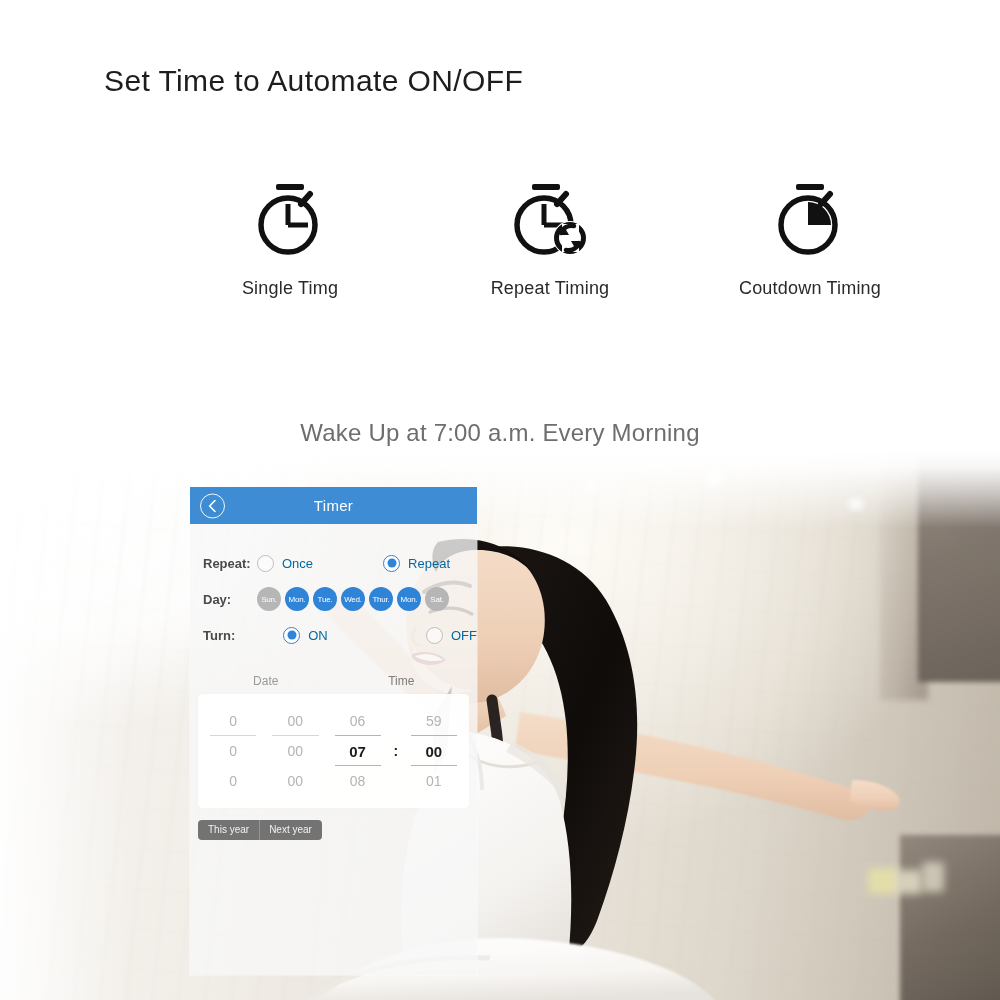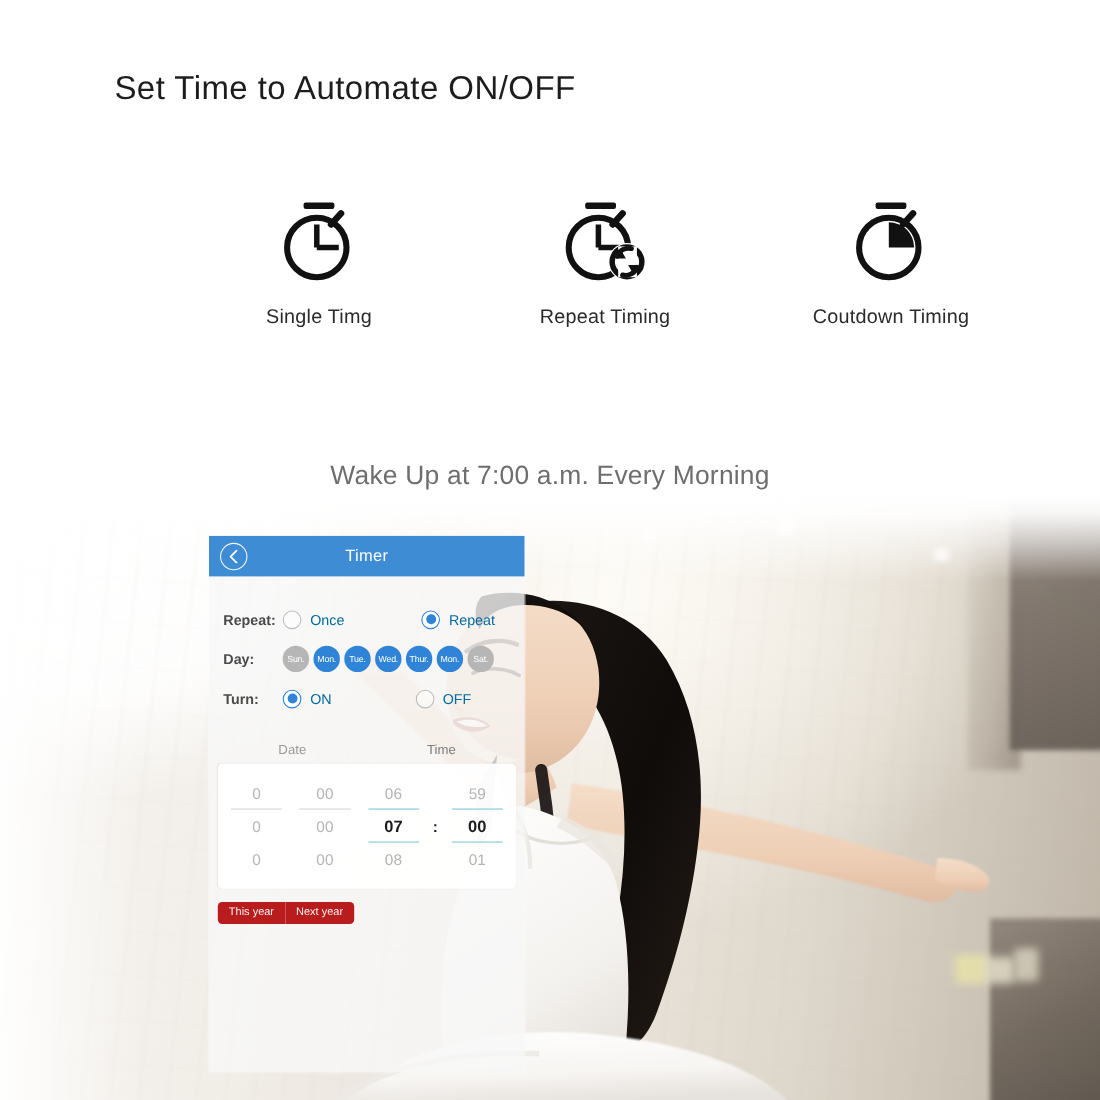--- a/index.html
+++ b/index.html
@@ -207,21 +207,21 @@
   }
 
   .row {
     display: flex;
     align-items: center;
     padding-left: 13px;
     height: 34px;
   }
   .row-repeat { margin-top: 22px; }
   .row-day { margin-top: 2px; }
-  .row-turn { margin-top: 2px; }
+  .row-turn { margin-top: 2px; gap: 48px; }
 
   .row-label {
     width: 54px;
     font-size: 13px;
     color: #4a4a4a;
     font-weight: 700;
   }
 
   .radio-opt {
     display: flex;
@@ -329,21 +329,21 @@
     left: 8px; right: 8px;
     bottom: 0;
     height: 1px;
   }
   .cell.sep-date::after { background: #d6d6d6; }
   .cell.sep-time::after { background: #7ec8d8; }
 
   .seg {
     margin: 12px 0 0 8px;
     display: inline-flex;
-    background: #b91c1c;
+    background: #737373;
     border-radius: 4px;
     overflow: hidden;
   }
   .seg-item {
     padding: 4px 10px 5px 10px;
     font-size: 10px;
     color: #f2f2f2;
   }
   .seg-item + .seg-item { box-shadow: inset 1px 0 0 rgba(255,255,255,0.25); }
 

